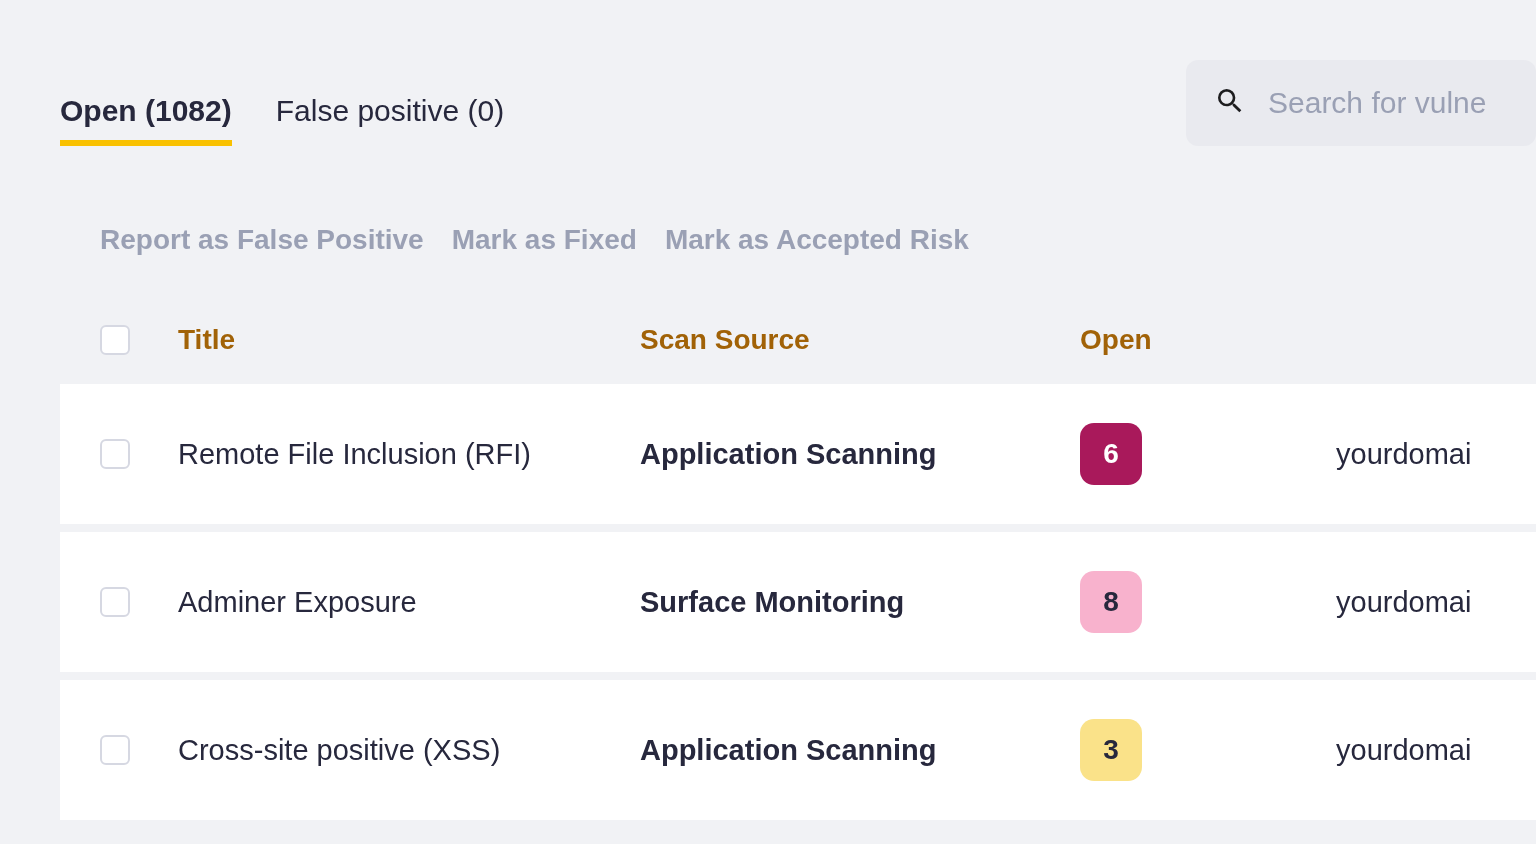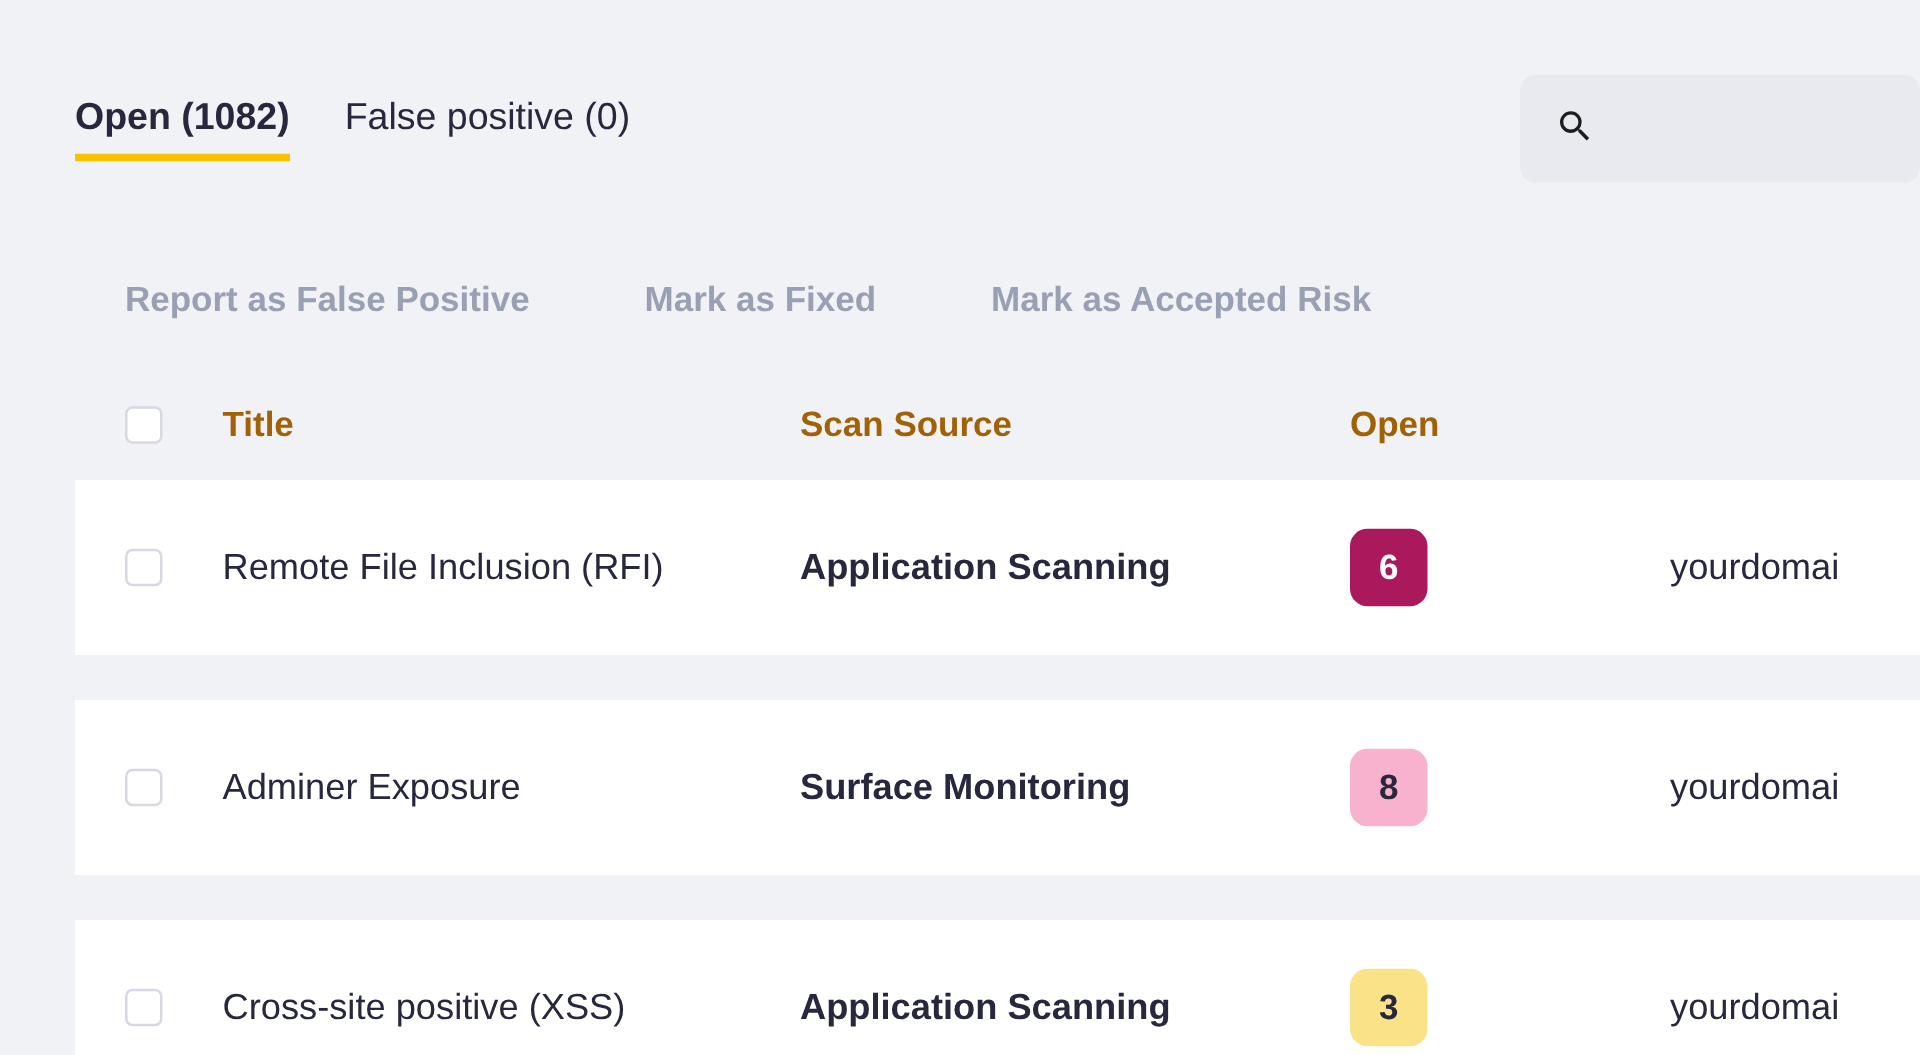--- a/index.html
+++ b/index.html
@@ -9,21 +9,21 @@
       overflow: hidden;
       font-family: -apple-system, BlinkMacSystemFont, "Segoe UI", Helvetica, Arial, sans-serif;
       background: #f1f2f5;
       color: #27283d;
     }
     .page {
       padding: 60px 0 0 60px;
     }
     .tabs-row {
       display: flex;
-      align-items: center;
+      align-items: flex-end;
       gap: 18px;
       margin-bottom: 78px;
     }
     .tabs {
       display: flex;
       gap: 44px;
       flex: 1;
     }
     .tab {
       font-size: 30px;
@@ -58,21 +58,21 @@
       font-size: 30px;
       color: #27283d;
       margin-left: 22px;
       width: 240px;
     }
     .search-input::placeholder {
       color: #9aa0b4;
     }
     .bulk-actions {
       display: flex;
-      gap: 92px;
+      gap: 28px;
       padding-left: 40px;
       margin-bottom: 56px;
     }
     .bulk-action {
       font-size: 28px;
       font-weight: 700;
       color: #9aa0b4;
       cursor: pointer;
     }
     .table-header {
@@ -98,21 +98,21 @@
       background: #fff;
       cursor: pointer;
     }
     .rows { }
     .row {
       background: #ffffff;
       display: flex;
       align-items: center;
       height: 140px;
       padding-left: 40px;
-      margin-bottom: 36px;
+      margin-bottom: 8px;
     }
     .cell {
       font-size: 29px;
       color: #27283d;
       white-space: nowrap;
       overflow: hidden;
     }
     .score-badge {
       width: 62px;
       height: 62px;
@@ -136,20 +136,21 @@
     <div class="tabs">
       <div class="tab active">Open (1082)</div>
       <div class="tab">False positive (0)</div>
     </div>
     <div class="search-wrap">
       <span class="search-icon">
         <svg viewBox="0 0 24 24">
             <path d="M15.5 14h-.79l-.28-.27A6.471 6.471 0 0016 9.5 6.5 6.5 0 109.5 16c1.61 0 3.09-.59 4.23-1.57l.27.28v.79l5 4.99L20.49 19l-4.99-5zm-6 0C7.01 14 5 11.99 5 9.5S7.01 5 9.5 5 14 7.01 14 9.5 11.99 14 9.5 14z"></path>
           </svg>
       </span>
+      <input class="search-input" type="text" placeholder="Search for vulne" style="">
     </div>
   </div>
 
   <div class="bulk-actions">
     <div class="bulk-action">Report as False Positive</div>
     <div class="bulk-action">Mark as Fixed</div>
     <div class="bulk-action">Mark as Accepted Risk</div>
   </div>
 
   <div class="table-header">

